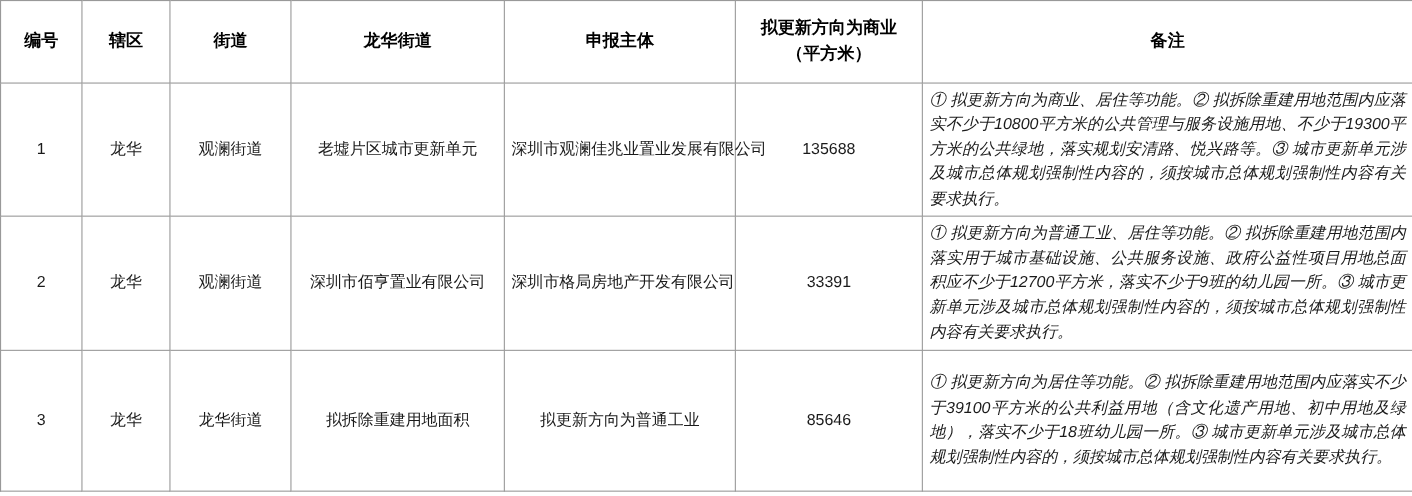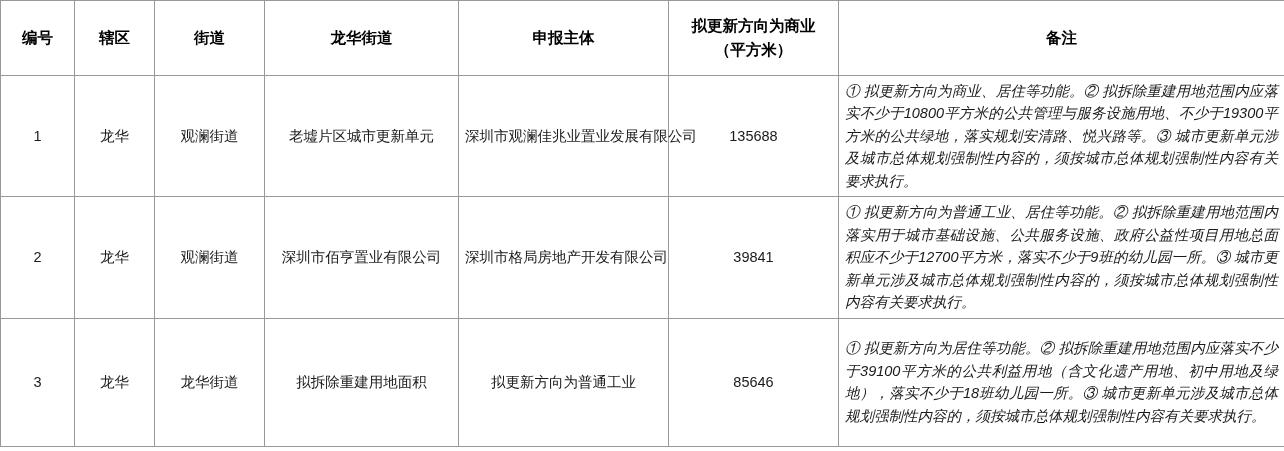--- a/index.html
+++ b/index.html
@@ -142,21 +142,21 @@
         <td class="c-center">深圳市观澜佳兆业置业发展有限公司</td>
         <td class="c-center">135688</td>
         <td class="c-note">① 拟更新方向为商业、居住等功能。② 拟拆除重建用地范围内应落实不少于10800平方米的公共管理与服务设施用地、不少于19300平方米的公共绿地，落实规划安清路、悦兴路等。③ 城市更新单元涉及城市总体规划强制性内容的，须按城市总体规划强制性内容有关要求执行。</td>
       </tr>
       <tr class="row-2">
         <td class="c-center">2</td>
         <td class="c-center">龙华</td>
         <td class="c-center">观澜街道</td>
         <td class="c-center">深圳市佰亨置业有限公司</td>
         <td class="c-center">深圳市格局房地产开发有限公司</td>
-        <td class="c-center">39841</td>
+        <td class="c-center">33391</td>
         <td class="c-note">① 拟更新方向为普通工业、居住等功能。② 拟拆除重建用地范围内落实用于城市基础设施、公共服务设施、政府公益性项目用地总面积应不少于12700平方米，落实不少于9班的幼儿园一所。③ 城市更新单元涉及城市总体规划强制性内容的，须按城市总体规划强制性内容有关要求执行。</td>
       </tr>
       <tr class="row-3">
         <td class="c-center">3</td>
         <td class="c-center">龙华</td>
         <td class="c-center">龙华街道</td>
         <td class="c-center">拟拆除重建用地面积</td>
         <td class="c-center">拟更新方向为普通工业</td>
         <td class="c-center">85646</td>
         <td class="c-note">① 拟更新方向为居住等功能。② 拟拆除重建用地范围内应落实不少于39100平方米的公共利益用地（含文化遗产用地、初中用地及绿地），落实不少于18班幼儿园一所。③ 城市更新单元涉及城市总体规划强制性内容的，须按城市总体规划强制性内容有关要求执行。</td>

